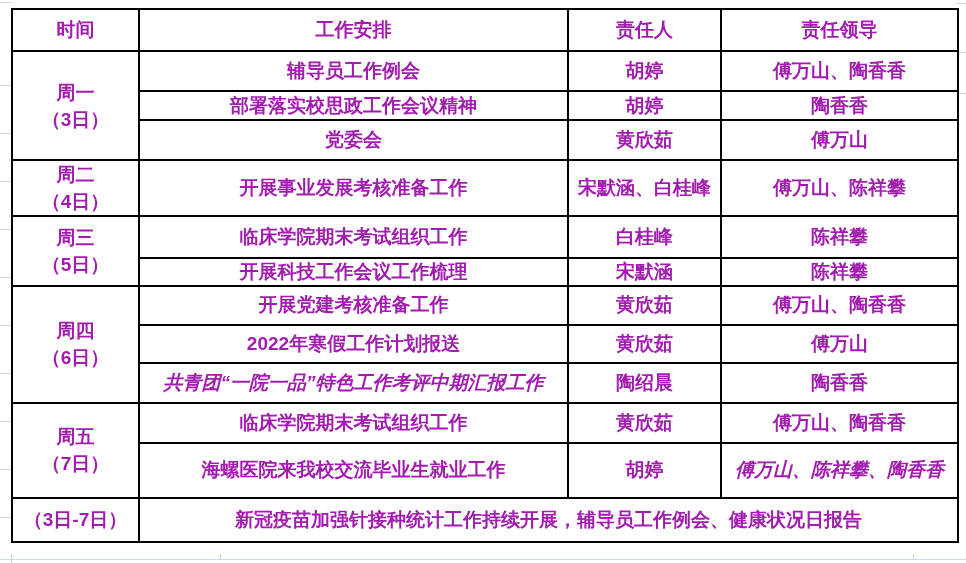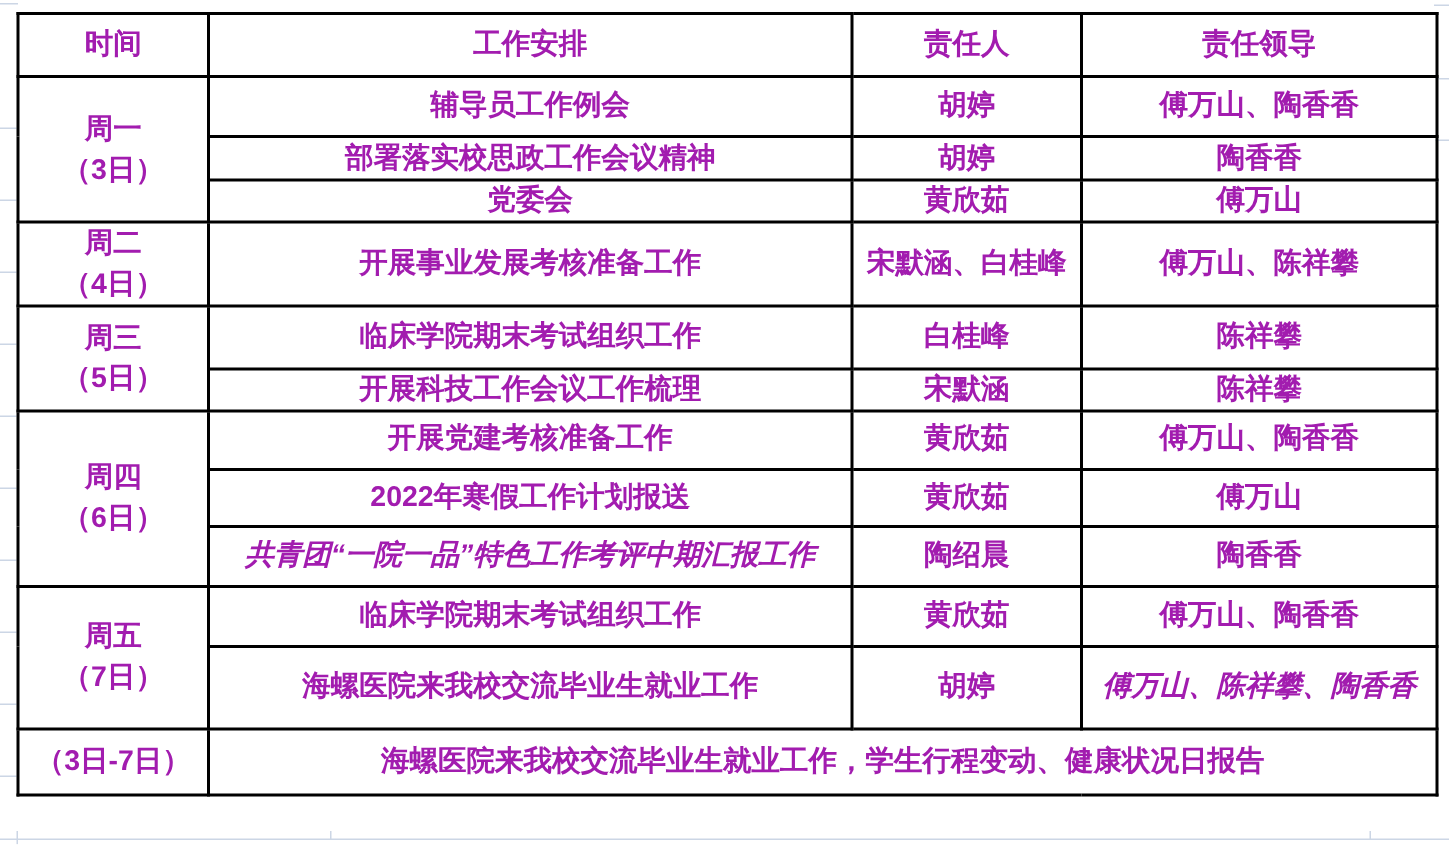--- a/index.html
+++ b/index.html
@@ -70,21 +70,21 @@
       </td>
       <td>辅导员工作例会</td>
       <td>胡婷</td>
       <td>傅万山、陶香香</td>
     </tr>
     <tr style="height:29px">
       <td>部署落实校思政工作会议精神</td>
       <td>胡婷</td>
       <td>陶香香</td>
     </tr>
-    <tr style="height:28px">
+    <tr style="height:40px">
       <td>党委会</td>
       <td>黄欣茹</td>
       <td>傅万山</td>
     </tr>
 
     <tr style="height:56px">
       <td class="time-cell">
         <div>周二</div>
         <div>（4日）</div>
       </td>
@@ -138,17 +138,17 @@
       <td>傅万山、陶香香</td>
     </tr>
     <tr style="height:55px">
       <td>海螺医院来我校交流毕业生就业工作</td>
       <td>胡婷</td>
       <td class="tight">傅万山、陈祥攀、陶香香</td>
     </tr>
 
     <tr style="height:44px">
       <td class="time-cell">（3日-7日）</td>
-      <td colspan="3">海螺医院来我校交流毕业生就业工作，学生行程变动、健康状况日报告</td>
+      <td colspan="3">新冠疫苗加强针接种统计工作持续开展，辅导员工作例会、健康状况日报告</td>
     </tr>
   </tbody>
     </table>
 </div>
 
 </body></html>

